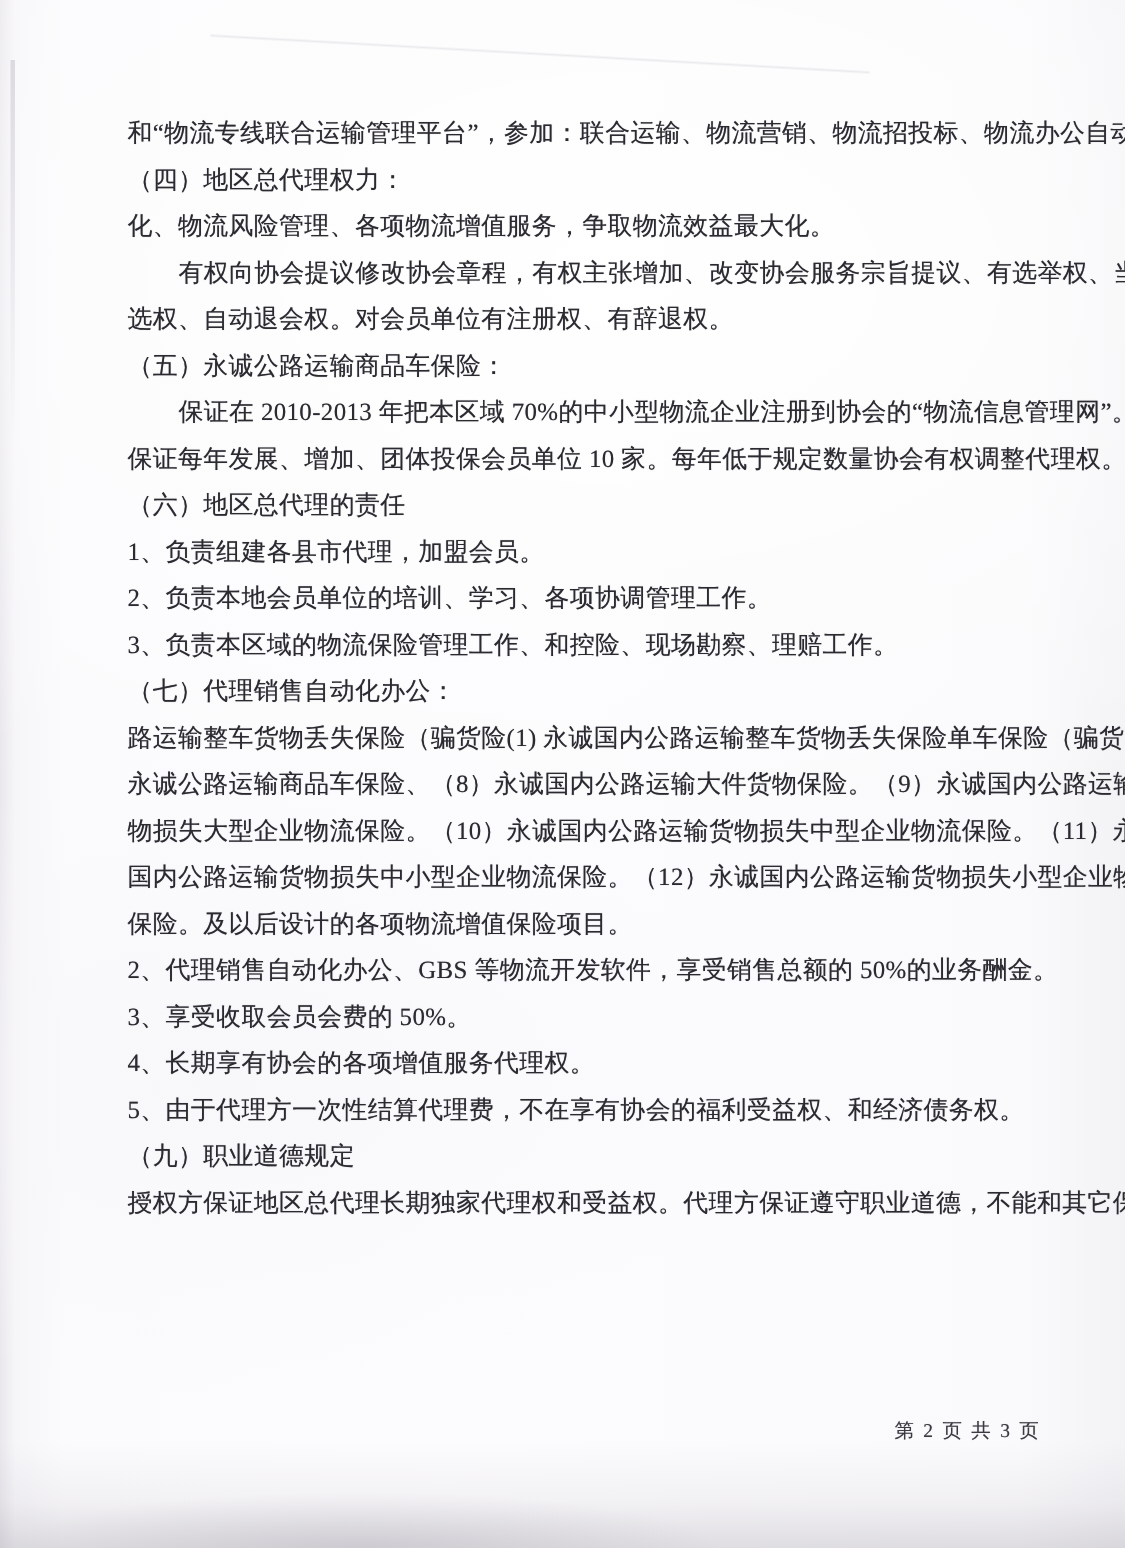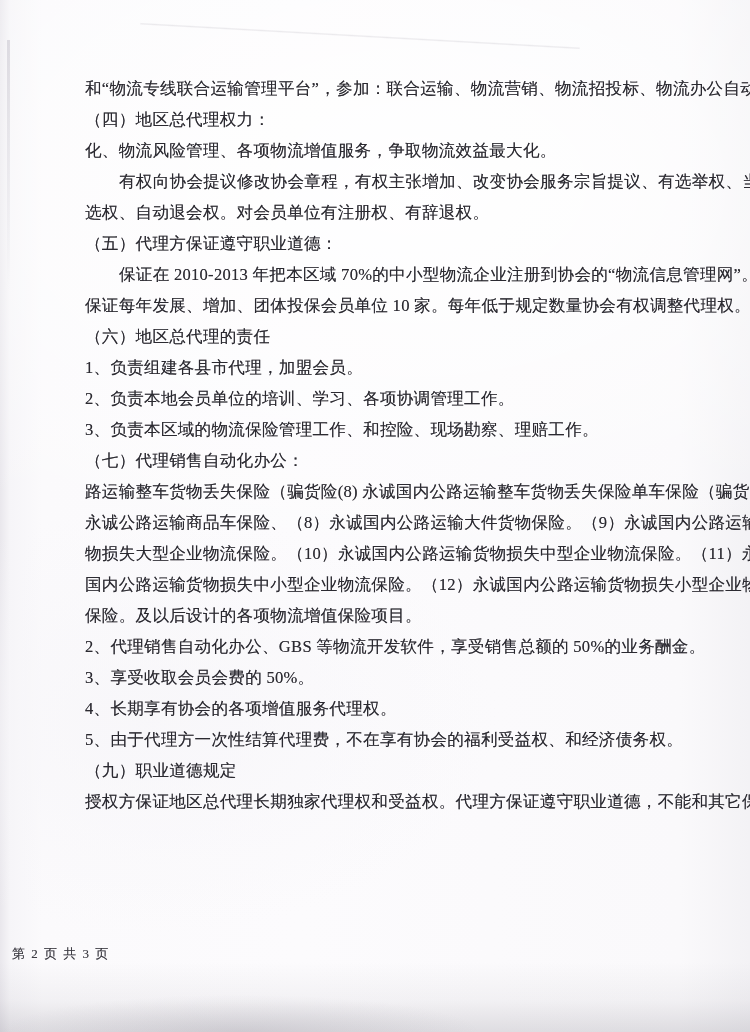--- a/index.html
+++ b/index.html
@@ -66,52 +66,52 @@
     letter-spacing: 0.25px;
     color: #2b2a31;
     white-space: nowrap;
     text-shadow: 0 0 0.5px rgba(43,42,49,0.55);
   }
   .line.indent {
     padding-left: 34px;
   }
   .footer {
     position: absolute;
-    left: 12px;
+    left: 0;
     top: 945px;
     width: 694px;
-    text-align: left;
+    text-align: right;
     font-size: 13px;
     letter-spacing: 1.5px;
     color: #3b3a42;
     text-shadow: 0 0 0.5px rgba(59,58,66,0.5);
   }
 </style>
 </head>
 <body>
 
 <div class="page">
   <div class="crease-top"></div>
   <div class="crease-left"></div>
 
   <div class="doc">
       <div class="line">和“物流专线联合运输管理平台”，参加：联合运输、物流营销、物流招投标、物流办公自动</div>
       <div class="line">（四）地区总代理权力：</div>
       <div class="line">化、物流风险管理、各项物流增值服务，争取物流效益最大化。</div>
       <div class="line indent">有权向协会提议修改协会章程，有权主张增加、改变协会服务宗旨提议、有选举权、当</div>
       <div class="line">选权、自动退会权。对会员单位有注册权、有辞退权。</div>
-      <div class="line">（五）代理方保证遵守职业道德：</div>
+      <div class="line">（五）永诚公路运输商品车保险：</div>
       <div class="line indent">保证在 2010-2013 年把本区域 70%的中小型物流企业注册到协会的“物流信息管理网”。</div>
       <div class="line">保证每年发展、增加、团体投保会员单位 10 家。每年低于规定数量协会有权调整代理权。</div>
       <div class="line">（六）地区总代理的责任</div>
       <div class="line">1、负责组建各县市代理，加盟会员。</div>
       <div class="line">2、负责本地会员单位的培训、学习、各项协调管理工作。</div>
       <div class="line">3、负责本区域的物流保险管理工作、和控险、现场勘察、理赔工作。</div>
       <div class="line">（七）代理销售自动化办公：</div>
-      <div class="line">路运输整车货物丢失保险（骗货险(8) 永诚国内公路运输整车货物丢失保险单车保险（骗货</div>
+      <div class="line">路运输整车货物丢失保险（骗货险(1) 永诚国内公路运输整车货物丢失保险单车保险（骗货</div>
       <div class="line">永诚公路运输商品车保险、（8）永诚国内公路运输大件货物保险。（9）永诚国内公路运输货</div>
       <div class="line">物损失大型企业物流保险。（10）永诚国内公路运输货物损失中型企业物流保险。（11）永诚</div>
       <div class="line">国内公路运输货物损失中小型企业物流保险。（12）永诚国内公路运输货物损失小型企业物流</div>
       <div class="line">保险。及以后设计的各项物流增值保险项目。</div>
       <div class="line">2、代理销售自动化办公、GBS 等物流开发软件，享受销售总额的 50%的业务酬金。</div>
       <div class="line">3、享受收取会员会费的 50%。</div>
       <div class="line">4、长期享有协会的各项增值服务代理权。</div>
       <div class="line">5、由于代理方一次性结算代理费，不在享有协会的福利受益权、和经济债务权。</div>
       <div class="line">（九）职业道德规定</div>
       <div class="line">授权方保证地区总代理长期独家代理权和受益权。代理方保证遵守职业道德，不能和其它保</div>

